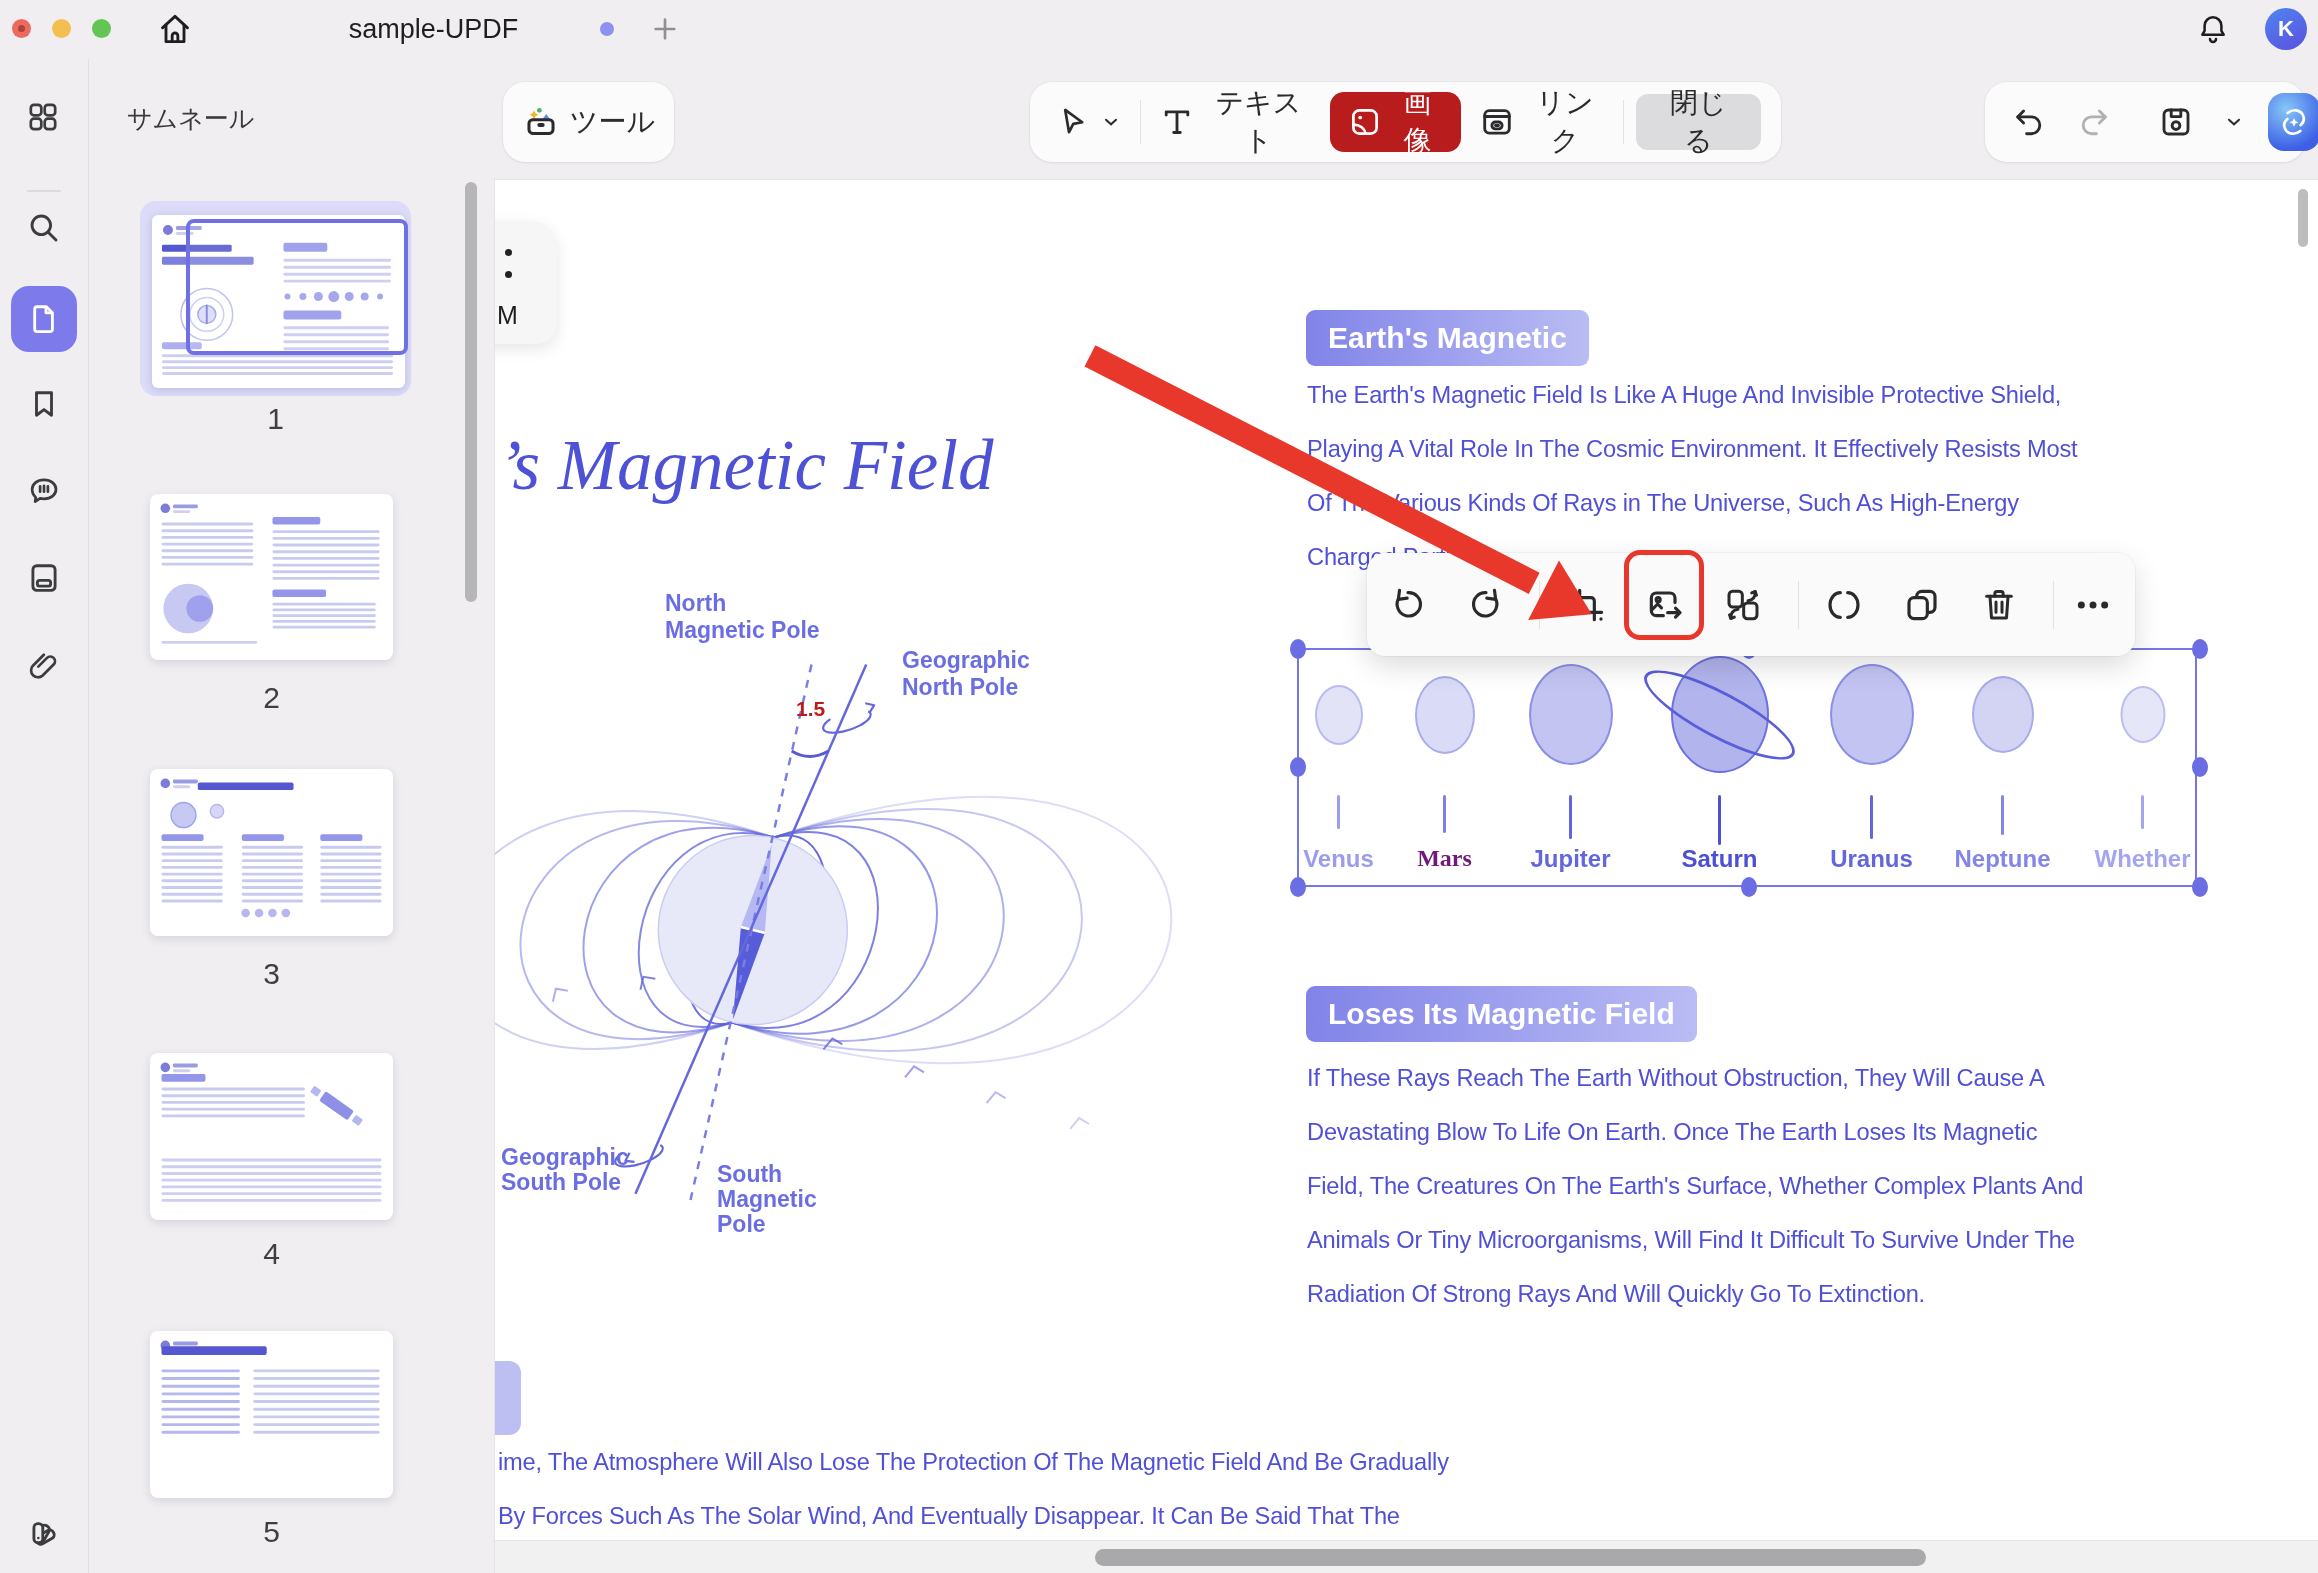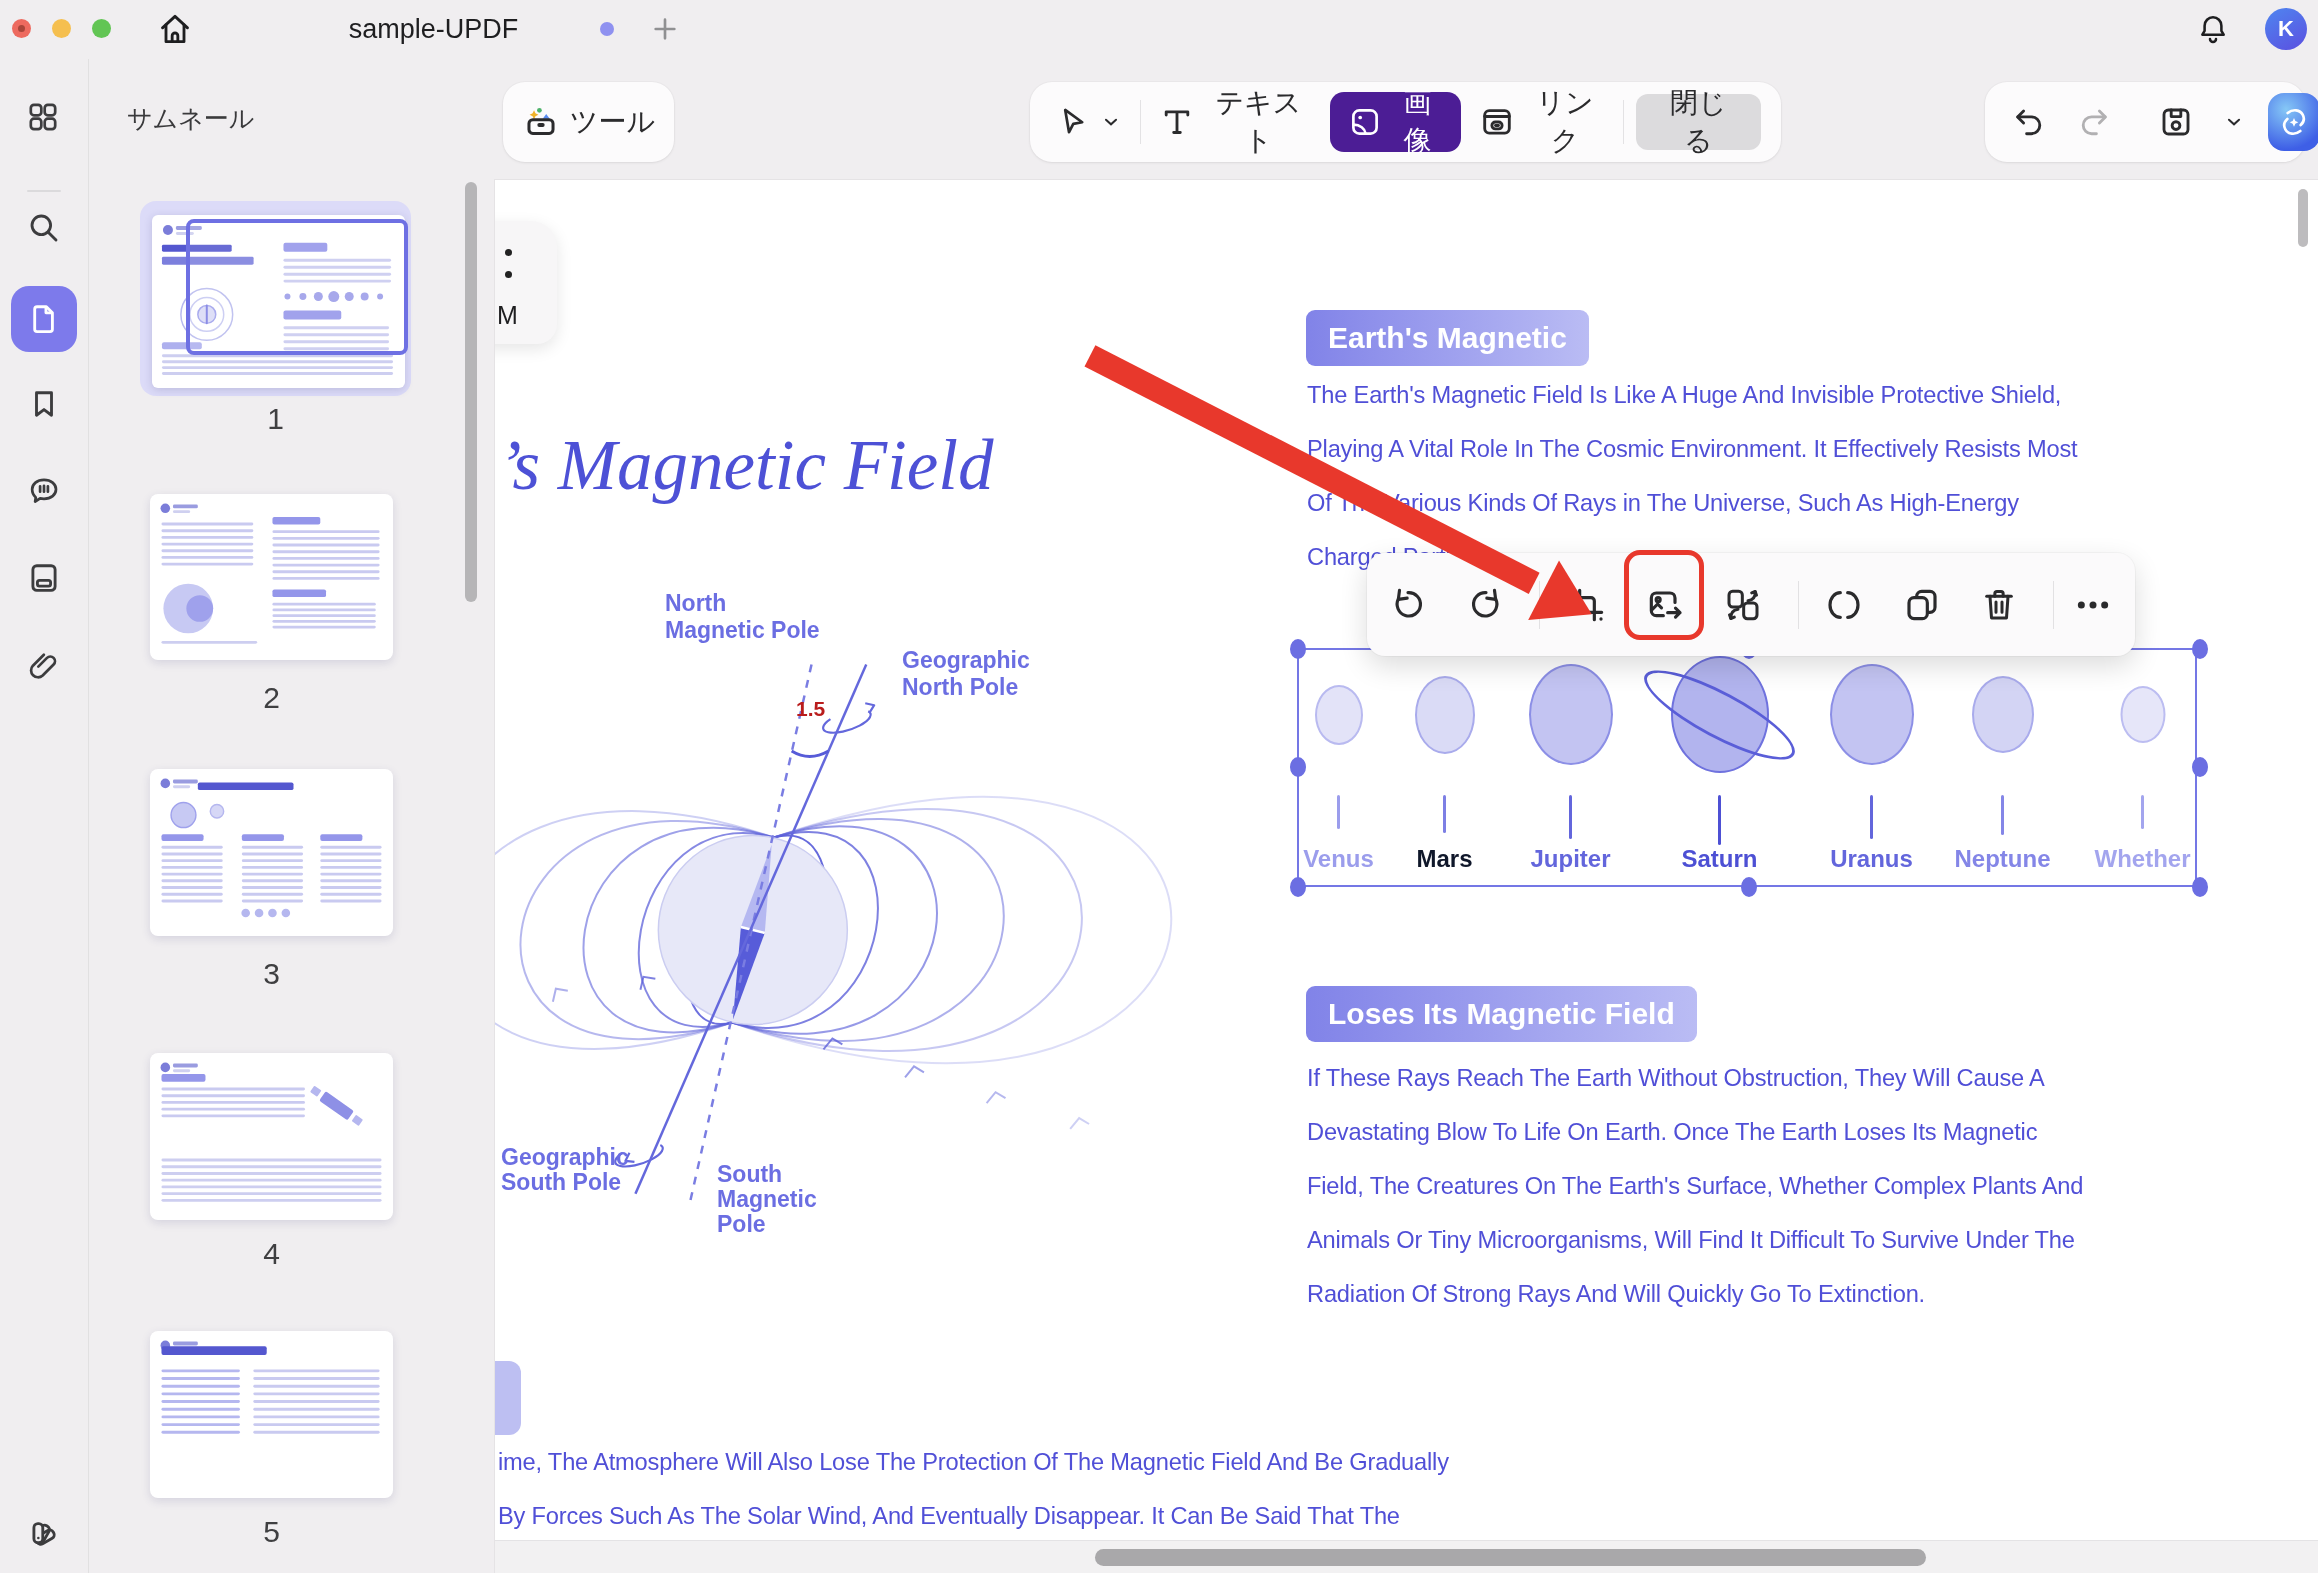--- a/index.html
+++ b/index.html
@@ -23,21 +23,21 @@
   .avatar{position:absolute;left:2265px;top:8px;width:42px;height:42px;border-radius:50%;
           background:linear-gradient(150deg,#4f86f0,#5b4fe0);color:#fff;font-size:22px;font-weight:600;
           display:flex;align-items:center;justify-content:center;}
 
   
   .grp{position:absolute;top:82px;height:80px;background:#fcfbfc;border-radius:22px;
        display:flex;align-items:center;box-shadow:0 1px 3px rgba(0,0,0,.07),0 0 0 1px rgba(0,0,0,.02);}
   .tbtn{display:flex;align-items:center;gap:10px;background:none;border:none;padding:0 6px;
         font-family:inherit;font-size:28px;color:#2b2b2d;cursor:default;}
   .vdiv{width:1px;height:44px;background:#e3e2e4;}
-  .pill-active{background:#4c1d95;border-radius:14px;height:60px;padding:0 18px;color:#fff;}
+  .pill-active{background:#b91c1c;border-radius:14px;height:60px;padding:0 18px;color:#fff;}
   .pill-close{background:#dcdbdd;border-radius:12px;height:56px;padding:0 22px;}
   .ico{flex:none;}
 
   
   .rail{position:absolute;left:0;top:59px;bottom:0;width:89px;border-right:1px solid rgba(0,0,0,.06);}
   .rail-btn{position:absolute;left:26px;width:36px;height:36px;background:none;border:none;padding:0;}
   .rail-divider{position:absolute;left:27px;width:34px;height:2px;background:#dbdadc;border-radius:1px;}
   .rail-active{position:absolute;left:11px;width:66px;height:66px;border-radius:18px;background:#7d7aeb;
                display:flex;align-items:center;justify-content:center;border:none;padding:0;}
 
@@ -524,21 +524,21 @@
     <div class="selection">
       <div id="planets">
           <div class="planet-col" style="left: -20px;">
             <div class="p-ell" style="top: 35px; width: 48px; height: 60px; background: rgb(227, 227, 248); border: 2px solid rgb(185, 186, 240);"></div>
             <div class="p-tick" style="height: 34px; background: rgb(155, 157, 236);"></div>
             <div class="p-label" style="color: rgb(155, 157, 236);">Venus</div>
           </div>
           <div class="planet-col" style="left: 86px;">
             <div class="p-ell" style="top: 26px; width: 60px; height: 78px; background: rgb(218, 219, 246); border: 2px solid rgb(169, 171, 236);"></div>
             <div class="p-tick" style="height: 38px; background: rgb(125, 127, 228);"></div>
-            <div class="p-label" style="color: #0f172a;">Mars</div>
+            <div class="p-label" style="color: #701a75; font-family: Liberation Serif, serif;">Mars</div>
           </div>
           <div class="planet-col" style="left: 212px;">
             <div class="p-ell" style="top: 14px; width: 84px; height: 101px; background: rgb(195, 196, 242); border: 2px solid rgb(140, 143, 230);"></div>
             <div class="p-tick" style="height: 44px; background: rgb(99, 102, 220);"></div>
             <div class="p-label" style="color: rgb(99, 102, 220);">Jupiter</div>
           </div>
           <div class="planet-col" style="left: 361px;">
             <div class="p-ell" style="top: 6px; width: 98px; height: 117px; background: rgb(178, 180, 238); border: 2px solid rgb(111, 114, 222);"></div>
             <div class="p-ring"></div>
             <div class="p-tick" style="height: 50px; background: rgb(77, 80, 212);"></div>

